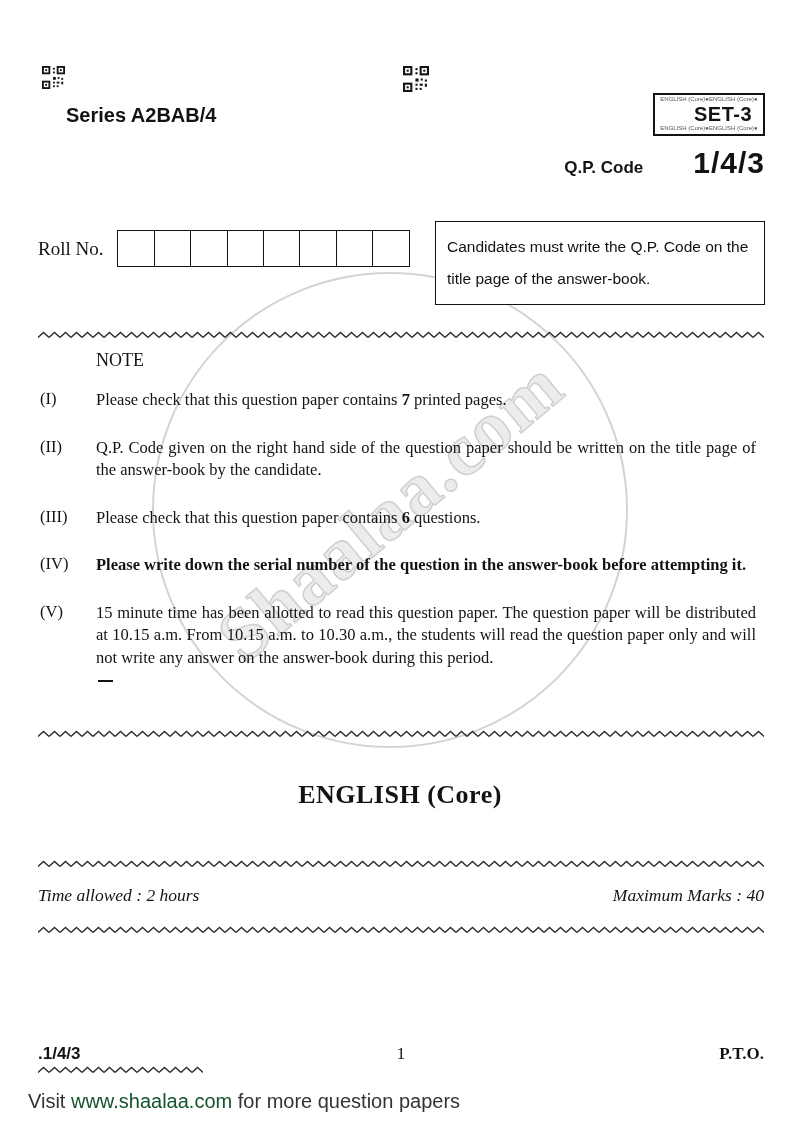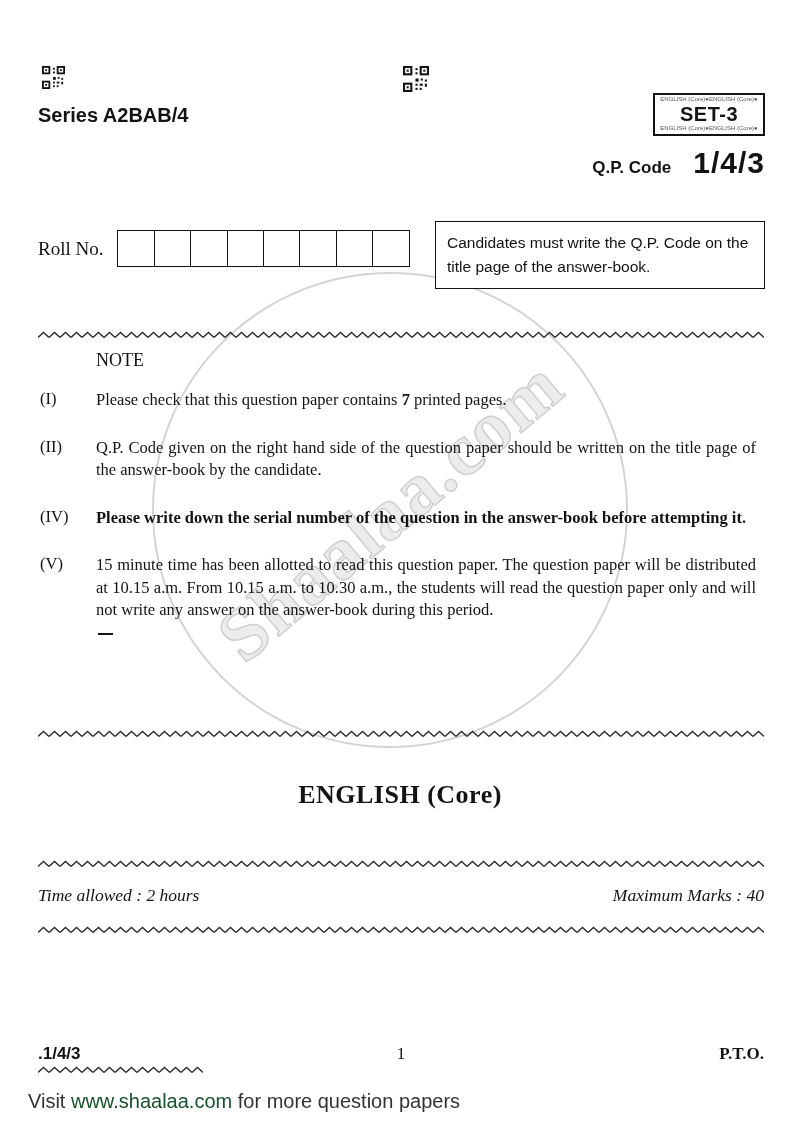--- a/index.html
+++ b/index.html
@@ -2,21 +2,21 @@
 <html><head>
 <meta charset="utf-8">
 <style>
   * { margin:0; padding:0; box-sizing:border-box; }
   html,body { background:#f4f4f4; }
   body { font-family:"Liberation Serif", serif; color:#131313; }
   .page {
     position:relative; width:800px; height:1131px; margin:0 auto;
     background:#ffffff; overflow:hidden;
   }
-  .sans { font-family:"Liberation Sans", sans-serif; }
+  .sans { font-family:"Liberation Sans", sans-serif;margin-left:28px; }
 
   
   .watermark {
     position:absolute; left:152px; top:272px; width:476px; height:476px;
     border:2px solid #cccccc; border-radius:50%;
     display:flex; align-items:center; justify-content:center;
     z-index:0; pointer-events:none; opacity:.85;
   }
   .watermark-text {
     font-size:74px; font-weight:bold; letter-spacing:2px;
@@ -50,21 +50,21 @@
   .roll-row { position:absolute; left:38px; top:230px; display:flex; align-items:center;justify-content:flex-end; }
   .roll-label { font-size:19px; margin-right:14px; }
   .roll-cells { display:flex; }
   .roll-cell {
     width:38px; height:37px; border:1.6px solid #131313; margin-left:-1.6px; background:#fff;
   }
   .roll-cell:first-child { margin-left:0; }
   .cand-box {
     position:absolute; right:35px; top:221px; width:330px; min-height:66px;
     border:1.6px solid #131313; padding:9px 11px; background:#fff;
-    font-size:15.5px; line-height:24px;
+    font-size:15.5px; line-height:32px;
   }
 
   
   .wavy { position:absolute; left:38px; }
 
   
   .note-title { position:absolute; left:96px; top:350px; font-weight:normal; font-size:18px; }
   .note-list { position:absolute; left:40px; top:389px; width:716px; }
   .note-item { display:flex; margin-bottom:25px; font-size:16.5px; }
   .note-item .num { width:56px; flex:none; }
@@ -198,20 +198,24 @@
     <div class="note-list">
       <div class="note-item">
         <span class="num">(I)</span>
         <span class="body"><span>Please check that this question paper contains </span><b>7</b><span> printed pages.</span></span>
       </div>
       <div class="note-item">
         <span class="num">(II)</span>
         <span class="body"><span>Q.P. Code given on the right hand side of the question paper should be written on the title page of the answer-book by the candidate.</span><b></b><span></span></span>
       </div>
       <div class="note-item">
+        <span class="num">(III)</span>
+        <span class="body"><span>Please check that this question paper contains </span><b>6</b><span> questions.</span></span>
+      </div>
+      <div class="note-item">
         <span class="num">(IV)</span>
         <span class="body all-bold"><span>Please write down the serial number of the question in the answer-book before attempting it.</span><b></b><span></span></span>
       </div>
       <div class="note-item">
         <span class="num">(V)</span>
         <span class="body"><span>15 minute time has been allotted to read this question paper. The question paper will be distributed at 10.15 a.m. From 10.15 a.m. to 10.30 a.m., the students will read the question paper only and will not write any answer on the answer-book during this period.</span><b></b><span></span></span>
       </div>
       <div class="dash"></div>
     </div>
 

